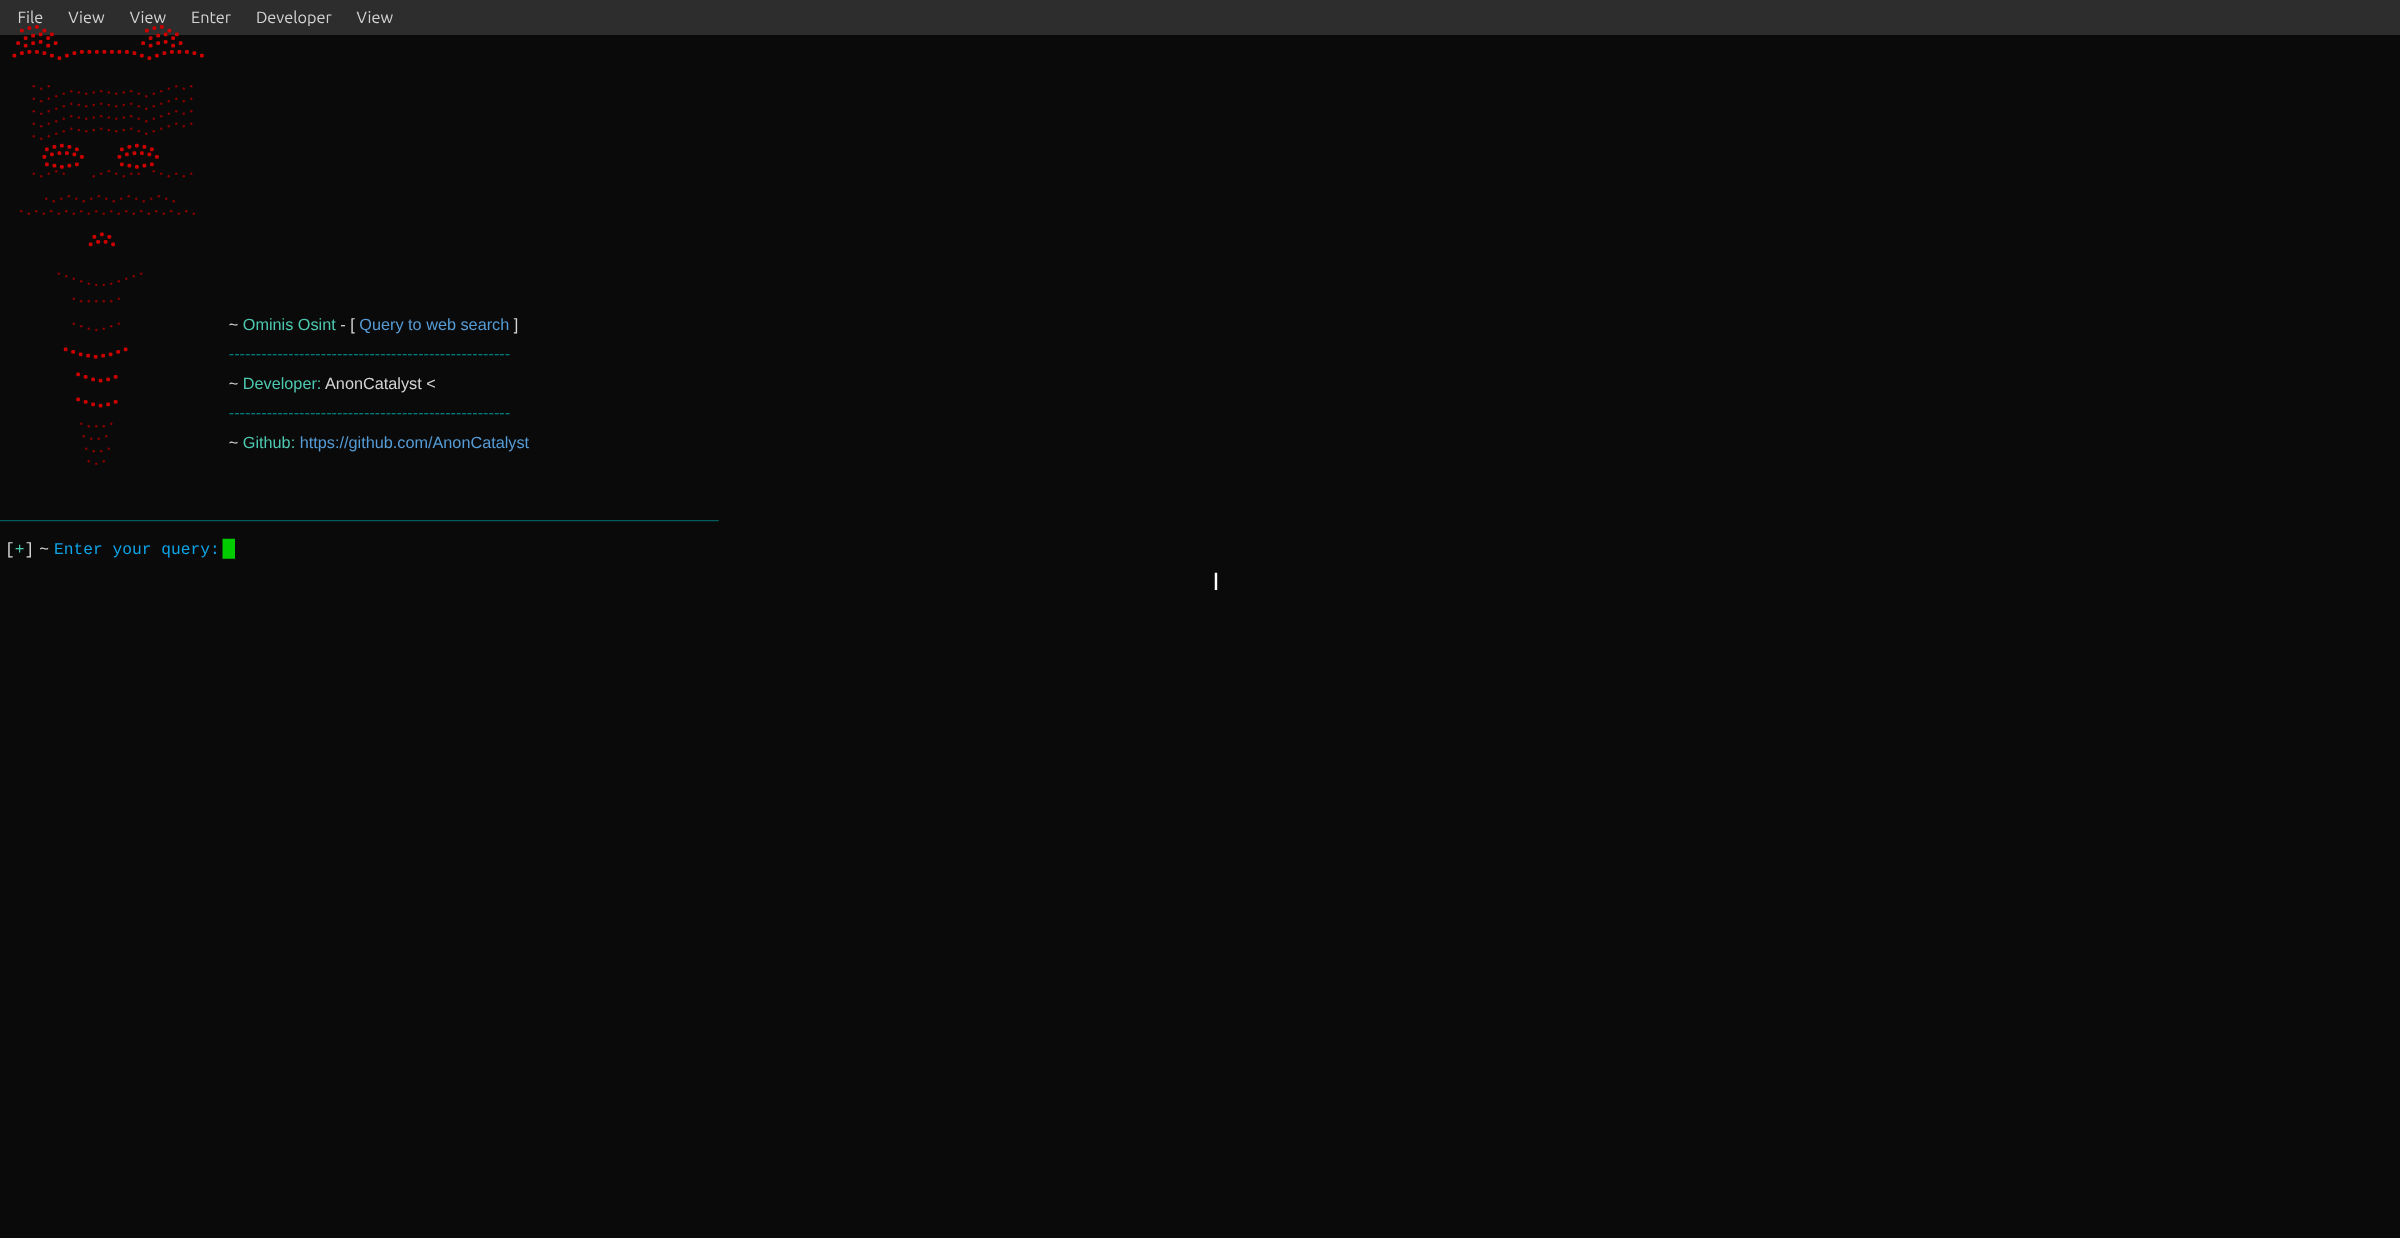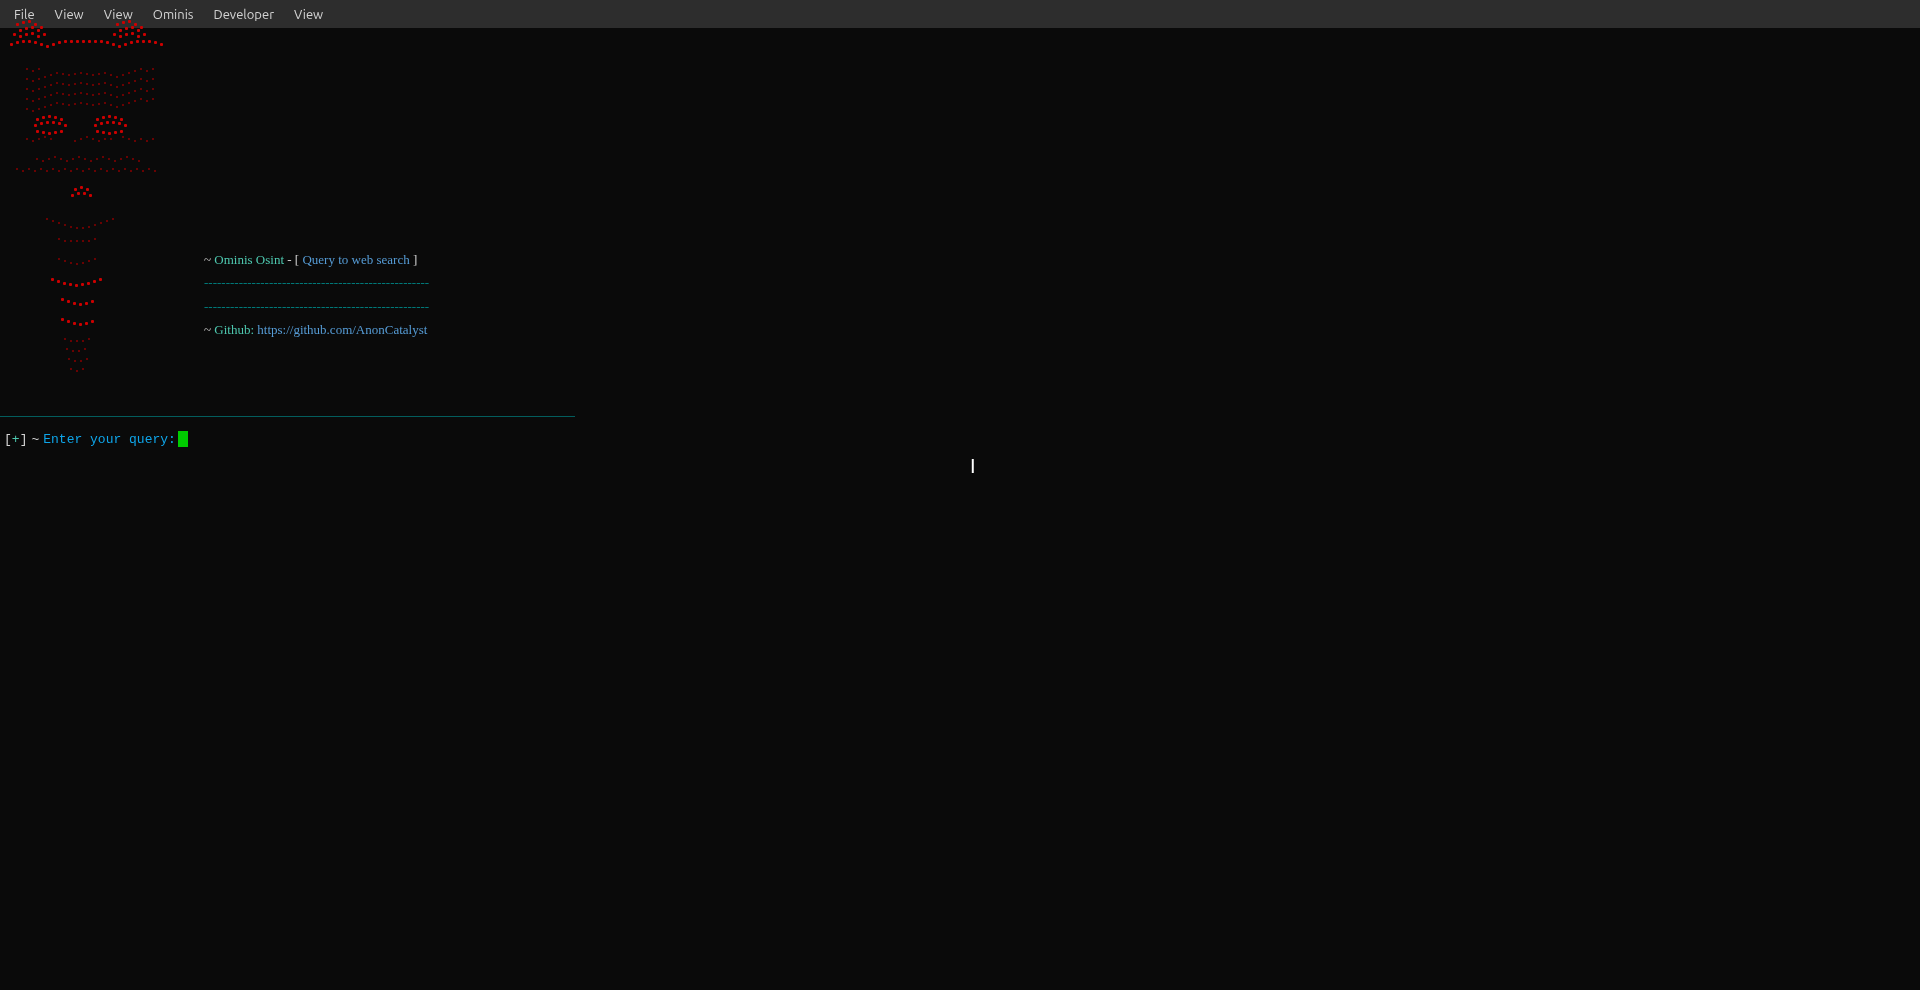--- a/index.html
+++ b/index.html
@@ -44,24 +44,24 @@
       height: calc(100% - 28px);
       background-color: #0a0a0a;
       padding: 0;
       position: relative;
     }
 
     
     #info-section {
       position: absolute;
       top: 220px;
-      left: 204px;
+      left: 183px;
       font-size: 13px;
       line-height: 1.8;
-      font-family: Liberation Serif, serif;
+      font-family: Liberation Sans, sans-serif;
     }
 
     .info-tilde {
       color: #d4d4d4;
     }
 
     .info-label {
       color: #d4d4d4;
     }
 
@@ -175,39 +175,45 @@
       pointer-events: none;
     }
   </style>
 </head>
 <body>
 
 <div id="menubar">
   <span class="menu-item">File</span>
   <span class="menu-item">View</span>
   <span class="menu-item">View</span>
-  <span class="menu-item">Ominis</span>
+  <span class="menu-item">Enter</span>
   <span class="menu-item">Developer</span>
   <span class="menu-item">View</span>
 </div>
 
 <div id="terminal">
 
   <div id="info-section">
     <div>
       <span class="info-tilde">~</span>
       <span class="info-label"> </span>
       <span class="info-tool-name">Ominis Osint</span>
       <span class="info-label"> <span>-</span> </span>
       <span class="info-bracket">[</span>
       <span class="info-highlight">Query to web search</span>
       <span class="info-bracket-close">]</span>
     </div>
     <div>
       <span class="info-separator">----------------------------------------------------</span>
+    </div>
+    <div>
+      <span class="info-tilde">~</span>
+      <span class="info-label"> </span>
+      <span class="info-developer-label">Developer:</span>
+      <span class="info-developer-value"> <span>AnonCatalyst &lt;</span></span>
     </div>
     <div>
       <span class="info-separator">----------------------------------------------------</span>
     </div>
     <div>
       <span class="info-tilde">~</span>
       <span class="info-label"> </span>
       <span class="info-github-label">Github:</span>
       <span class="info-label"> </span>
       <span class="info-github-link">https://github.com/AnonCatalyst</span>

